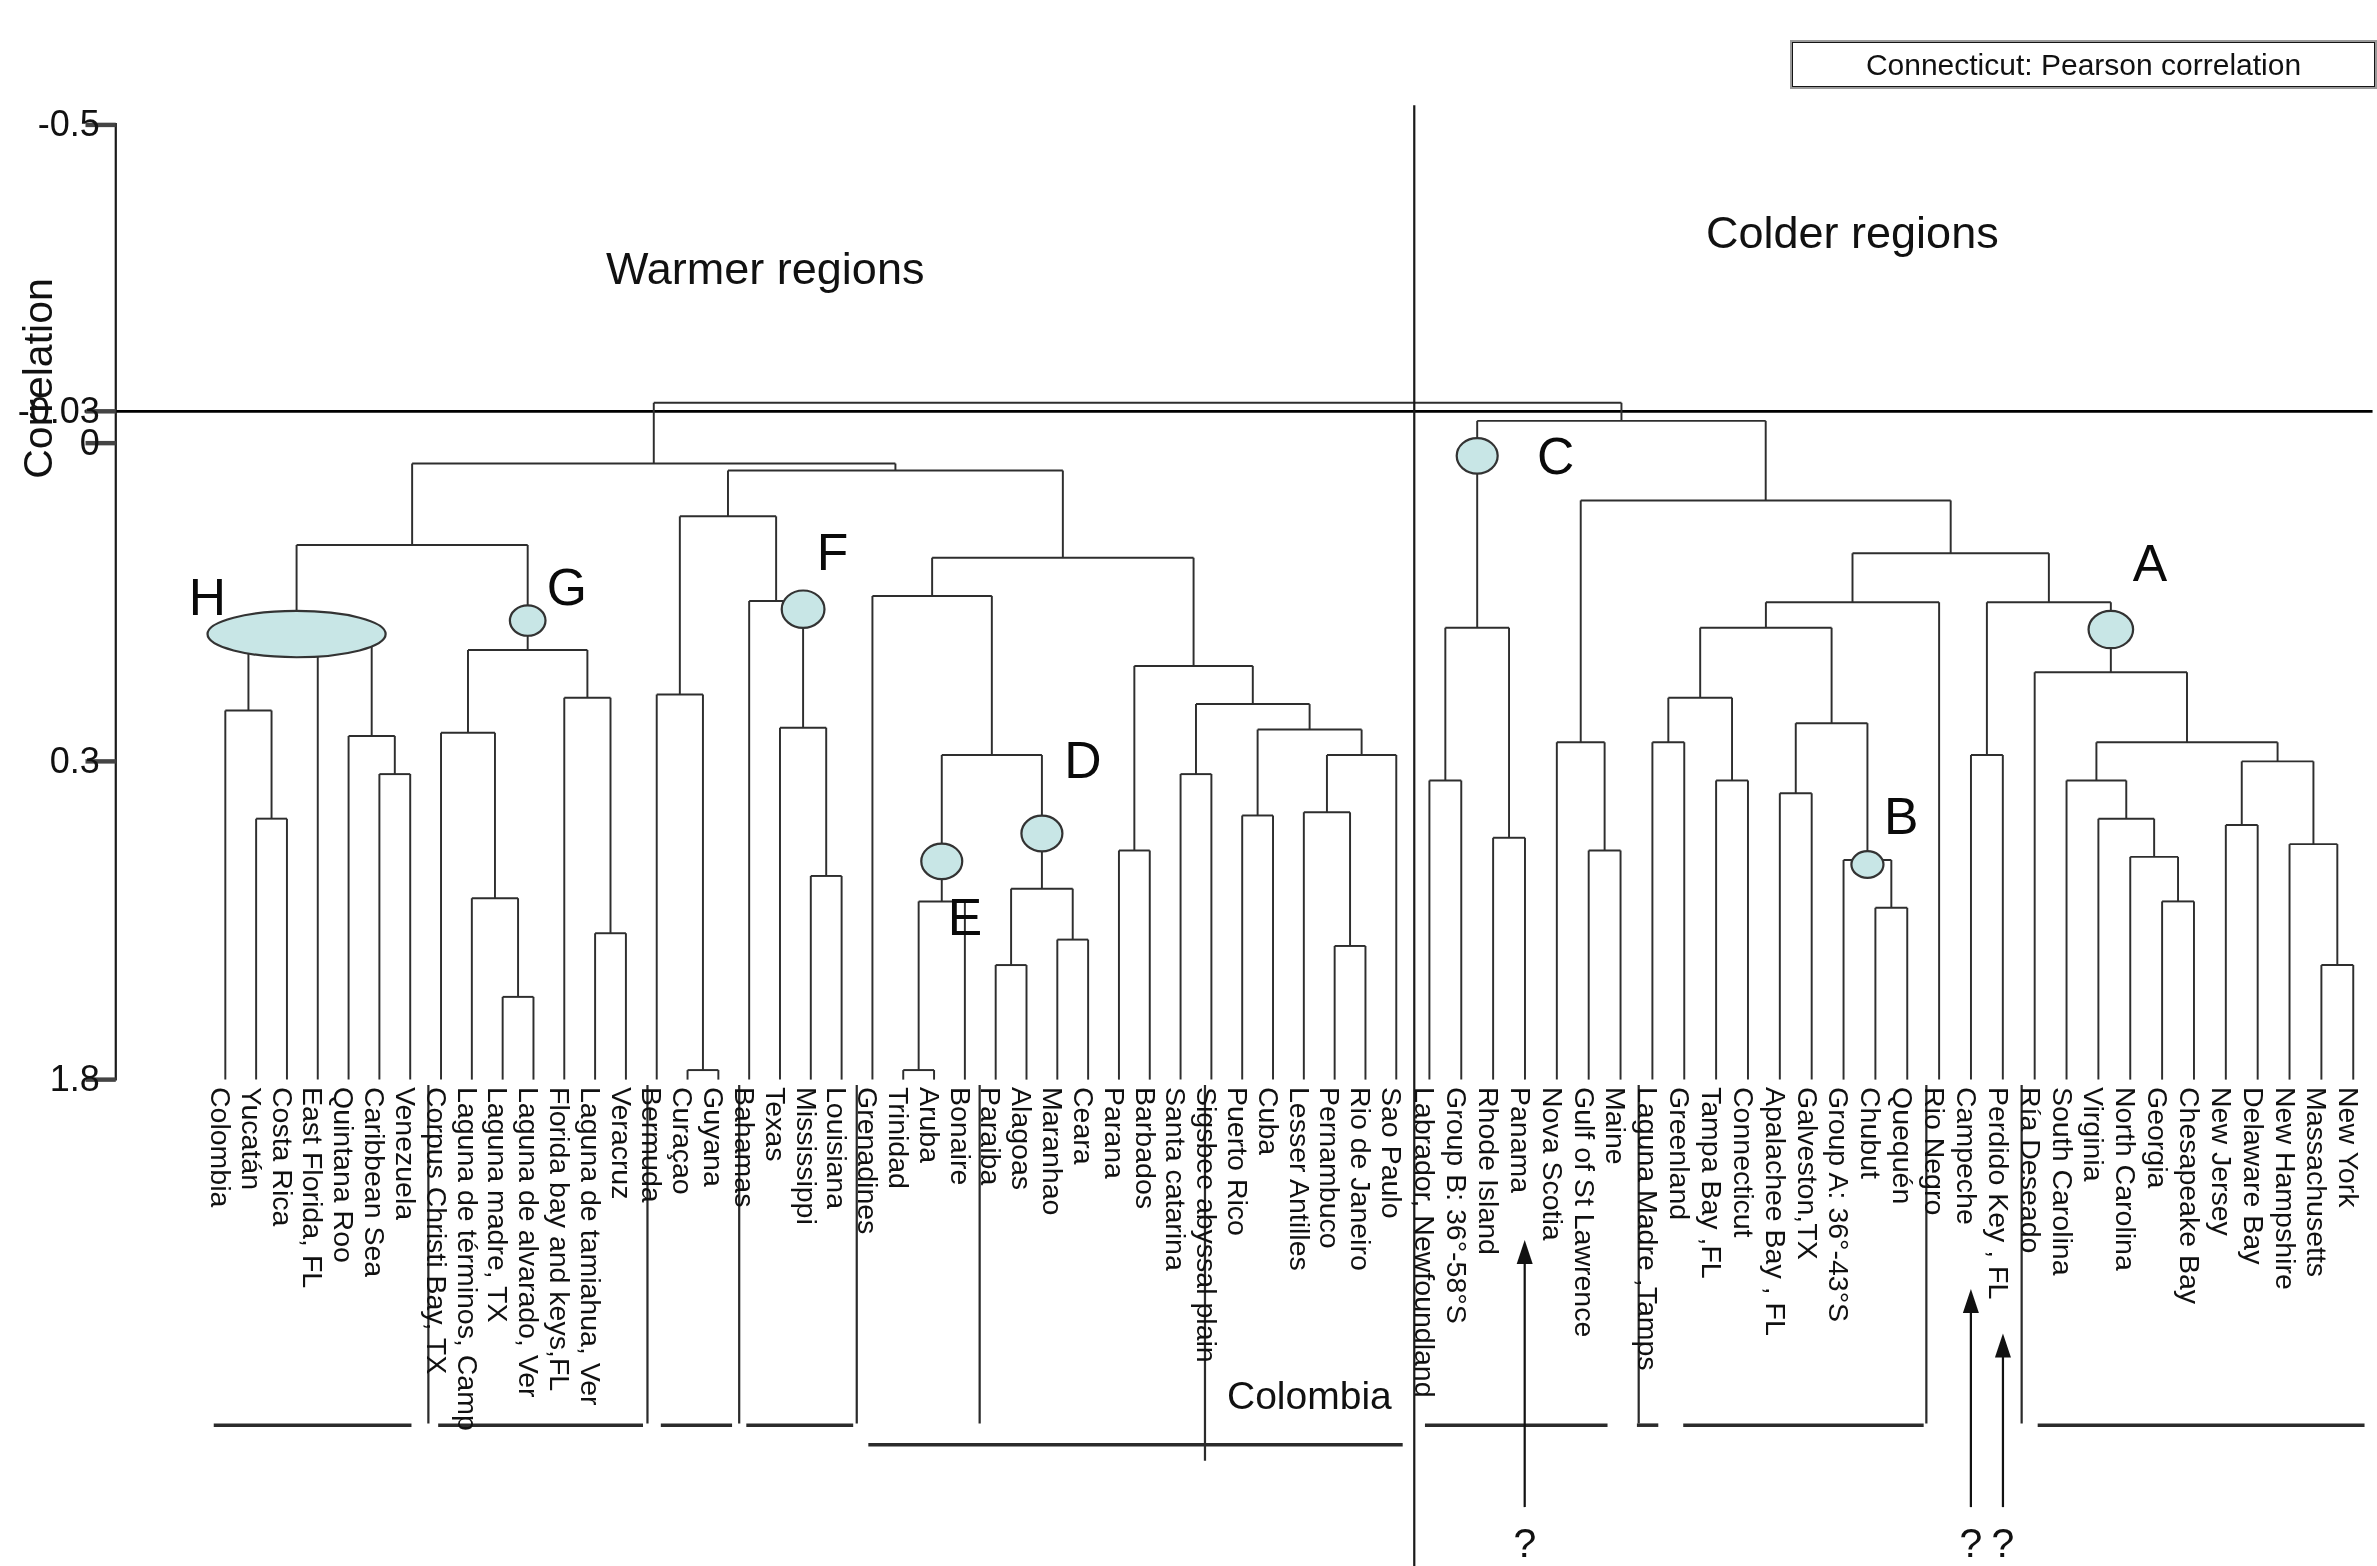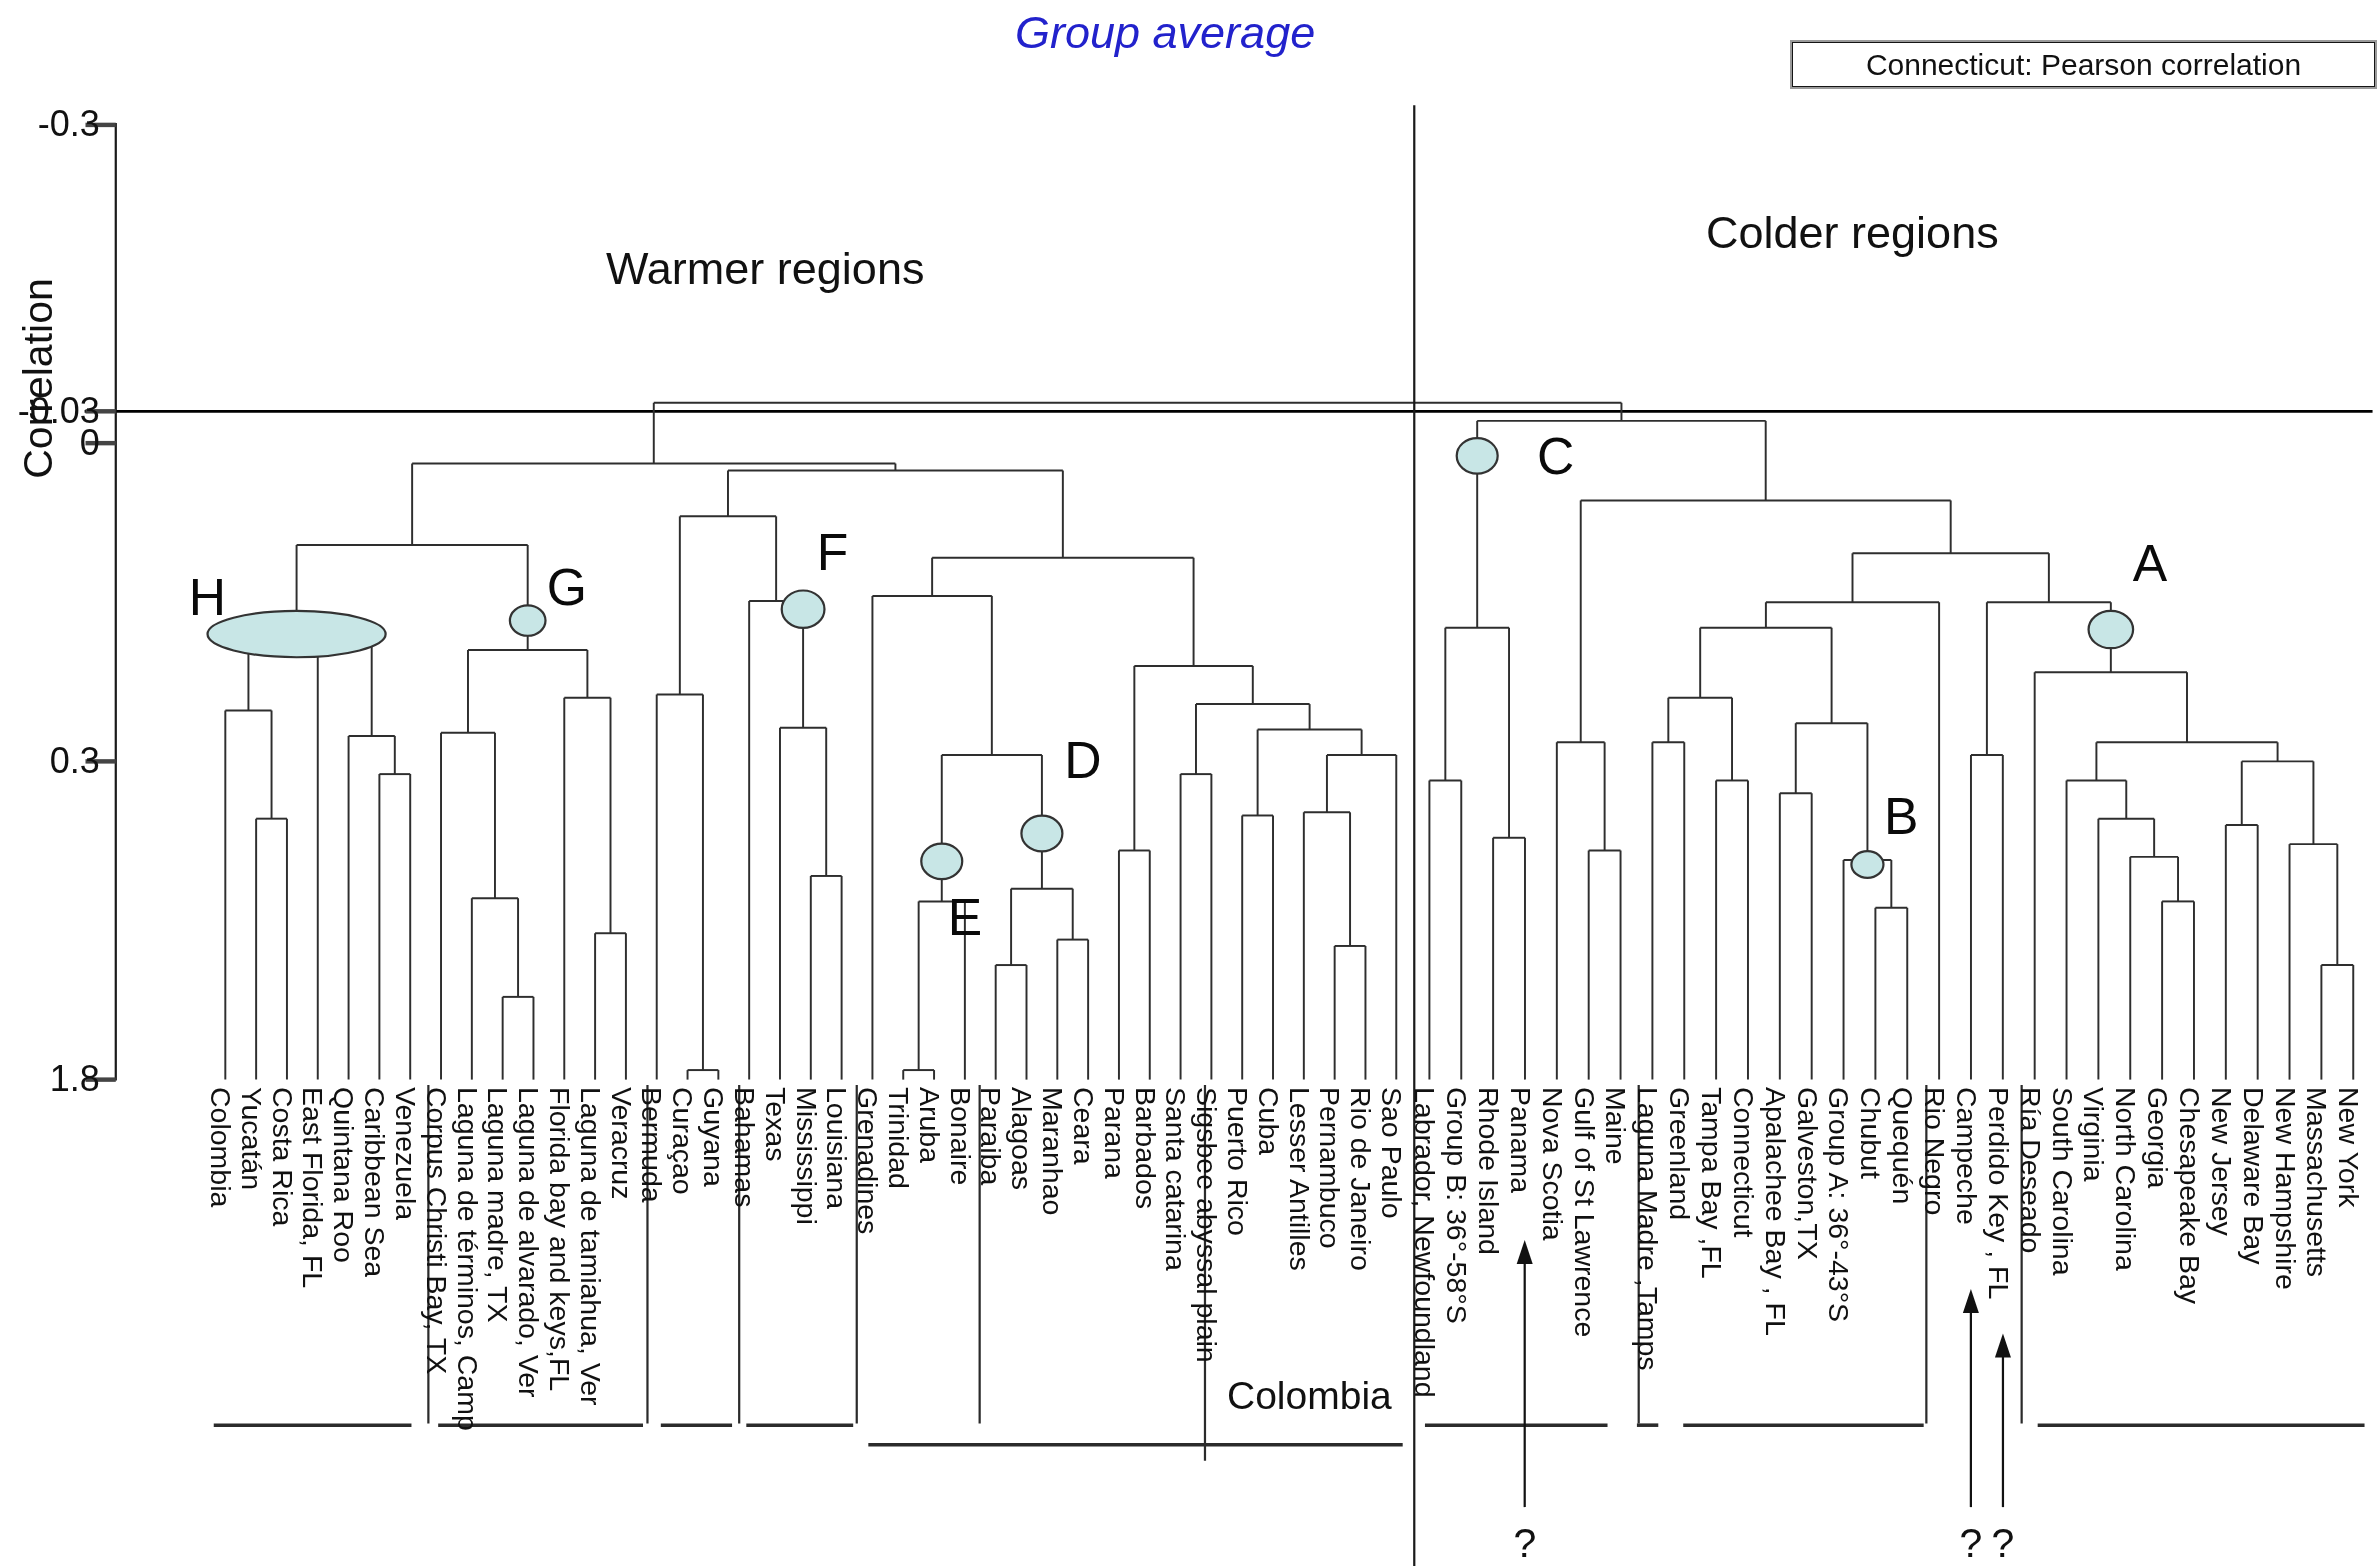--- a/index.html
+++ b/index.html
@@ -275,21 +275,20 @@
       <line x1="2163" y1="1218" x2="2163" y2="1598" stroke="#2b2b2b" stroke-width="2.5"></line>
       <line x1="2270" y1="1218" x2="2270" y2="1598" stroke="#2b2b2b" stroke-width="2.5"></line>
       <line x1="1712" y1="1410" x2="1712" y2="1692" stroke="#111" stroke-width="2.5"></line>
       <polygon points="1712,1392 1703,1419 1721,1419" fill="#111"></polygon>
       <line x1="2213" y1="1465" x2="2213" y2="1692" stroke="#111" stroke-width="2.5"></line>
       <polygon points="2213,1447 2204,1474 2222,1474" fill="#111"></polygon>
       <line x1="2249" y1="1515" x2="2249" y2="1692" stroke="#111" stroke-width="2.5"></line>
       <polygon points="2249,1497 2240,1524 2258,1524" fill="#111"></polygon>
     </svg>
 
-  <div id="title" class="abs">Group average</div>
 
   <div id="resembox" class="abs">
     <span>Connecticut: Pearson correlation</span>
   </div>
 
   <div id="warmhead" class="abs region-head">Warmer regions</div>
   <div id="coldhead" class="abs region-head">Colder regions</div>
 
   <div id="ylabel" class="abs">Correlation</div>
 
@@ -356,21 +355,21 @@
     <div class="leaf-label" style="left: 2079px; top: 1087px;">South Carolina</div>
     <div class="leaf-label" style="left: 2110px; top: 1087px;">Virginia</div>
     <div class="leaf-label" style="left: 2142px; top: 1087px;">North Carolina</div>
     <div class="leaf-label" style="left: 2174px; top: 1087px;">Georgia</div>
     <div class="leaf-label" style="left: 2206px; top: 1087px;">Chesapeake Bay</div>
     <div class="leaf-label" style="left: 2238px; top: 1087px;">New Jersey</div>
     <div class="leaf-label" style="left: 2270px; top: 1087px;">Delaware Bay</div>
     <div class="leaf-label" style="left: 2302px; top: 1087px;">New Hampshire</div>
     <div class="leaf-label" style="left: 2333px; top: 1087px;">Massachusetts</div>
     <div class="leaf-label" style="left: 2365px; top: 1087px;">New York</div>
-    <div class="ytick" style="left: 1.8px; top: 103px;">-0.3</div>
+    <div class="ytick" style="left: 1.8px; top: 103px;">-0.5</div>
     <div class="ytick" style="left: 1.8px; top: 390px;">-0.03</div>
     <div class="ytick" style="left: 1.8px; top: 422px;">0</div>
     <div class="ytick" style="left: 1.8px; top: 740px;">0.3</div>
     <div class="ytick" style="left: 1.8px; top: 1058px;">1.8</div>
     <div class="qmark" style="left: 1525px; top: 1520px;">?</div>
     <div class="qmark" style="left: 1971px; top: 1520px;">?</div>
     <div class="qmark" style="left: 2003px; top: 1520px;">?</div>
   </div>
 
 

